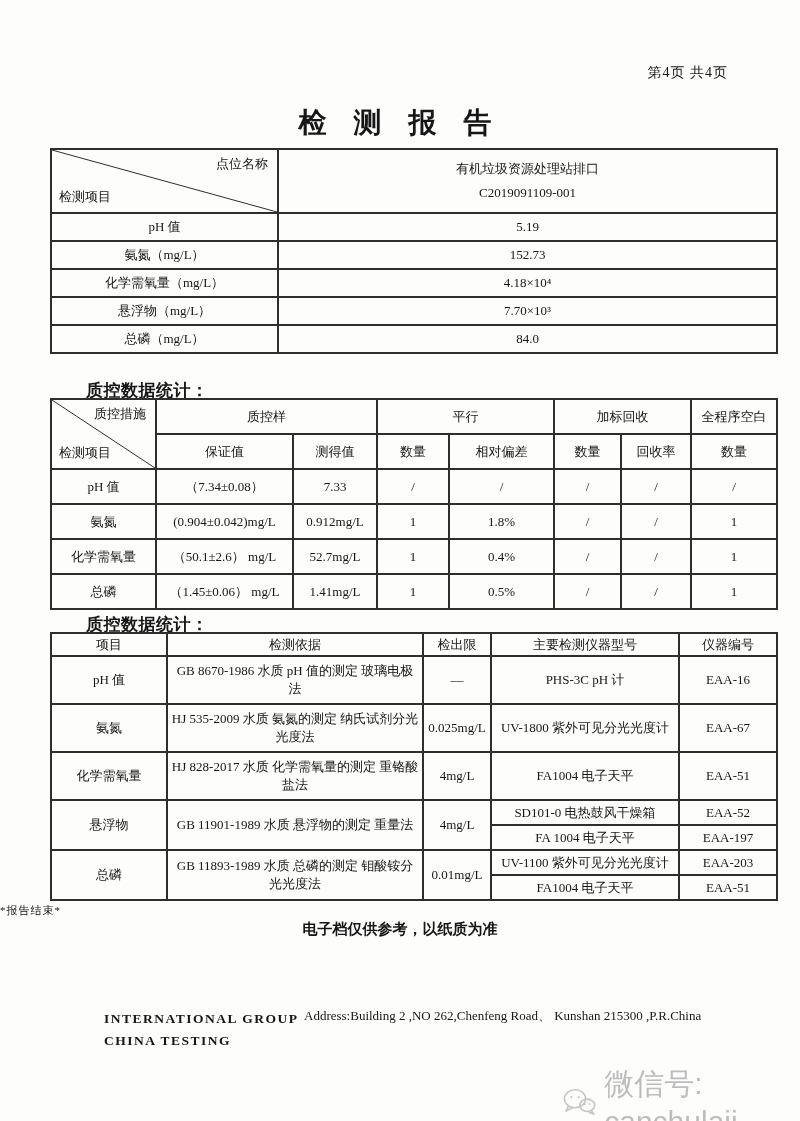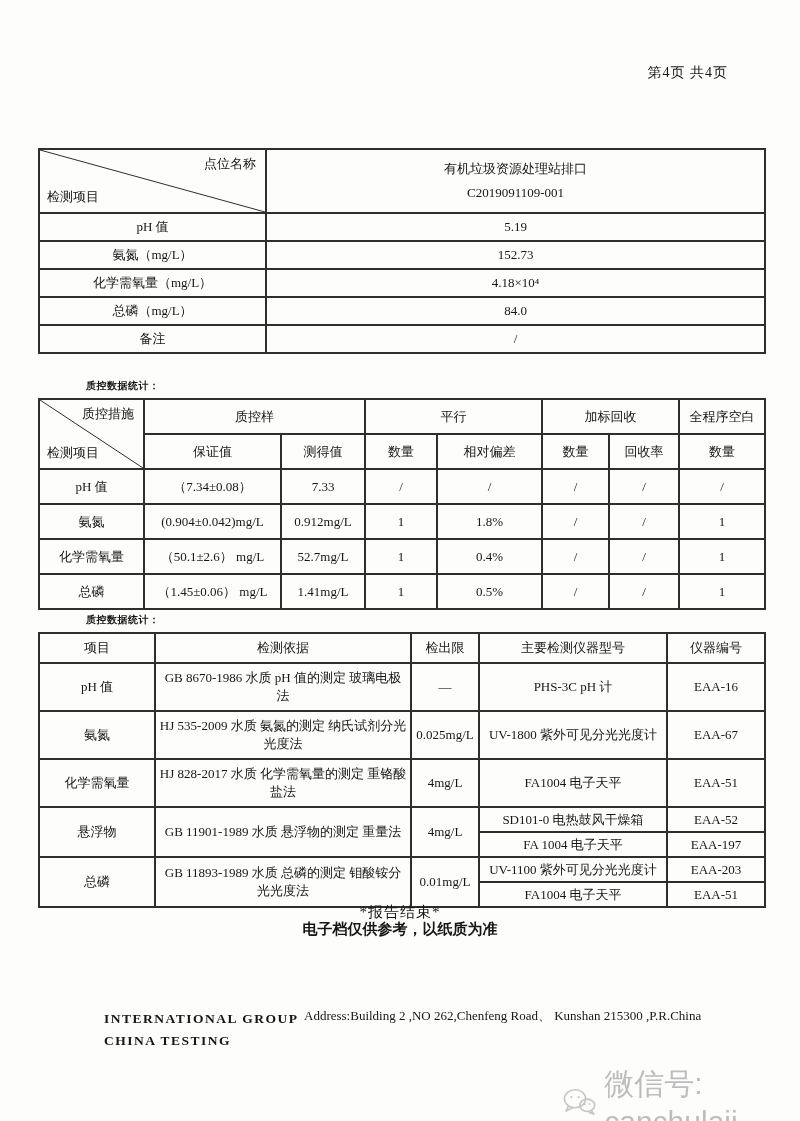--- a/index.html
+++ b/index.html
@@ -6,71 +6,72 @@
   .page{
     position:relative;width:800px;height:1121px;margin:0 auto;
     background:#fdfdfc;color:#161616;overflow:hidden;
     font-family:"Liberation Serif","DejaVu Serif",serif;
   }
   .page-num{position:absolute;top:64px;right:72px;font-size:14px;letter-spacing:1px;}
   .report-title{
     position:absolute;top:104px;left:0;width:100%;text-align:center;
     font-size:28px;font-weight:bold;letter-spacing:10px;
   }
-  table{border-collapse:collapse;table-layout:fixed;}
+  table{border-collapse:collapse;table-layout:fixed;margin-left:12px;}
   td,th{
     border:2px solid #2e2e2e;font-weight:normal;font-size:13px;
     text-align:center;vertical-align:middle;padding:0 3px;overflow:hidden;
   }
   .tbl{position:absolute;left:38px;width:726px;}
   .t1{top:148px;}
   .t2{top:398px;}
   .t3{top:632px;}
   .section-title{
-    position:absolute;left:86px;font-size:10px;font-weight:bold;
+    position:absolute;left:86px;font-size:17px;font-weight:bold;
     font-family:"Liberation Sans","DejaVu Sans",sans-serif;letter-spacing:0.5px;
   }
   .st1{top:379px;}
   .st2{top:613px;}
   .diag{position:relative;}
   .diag svg{position:absolute;left:0;top:0;width:100%;height:100%;display:block;}
   .diag-top{position:absolute;top:5px;right:9px;font-size:13px;}
   .diag-bottom{position:absolute;bottom:6px;left:7px;font-size:13px;}
   .sample-cell div{line-height:1.85;}
   .nowrap{white-space:nowrap;}
-  .end-marker{position:absolute;top:903px;left:0;width:100%;text-align:center;font-size:15px;letter-spacing:1px;}
+  .end-marker{position:absolute;top:903px;left:0;width:100%;text-align:left;font-size:11px;letter-spacing:1px;}
   .notice{
     position:absolute;top:920px;left:0;width:100%;text-align:center;
     font-size:15px;font-weight:bold;font-family:"Liberation Sans","DejaVu Sans",sans-serif;
   }
   .brand{
     position:absolute;left:104px;top:1008px;font-weight:bold;font-size:13.5px;
     letter-spacing:1.5px;line-height:1.6;font-family:"Liberation Serif",serif;
   }
   .addr-block{position:absolute;left:304px;top:1006px;width:420px;font-size:13px;}
   .addr-line{line-height:1.55;}
   .web-line{position:relative;height:24px;line-height:24px;}
   .web-label{position:absolute;left:0;top:0;}
   .logo{position:absolute;left:156px;top:2px;width:22px;height:22px;}
   .hotline-label{position:absolute;left:268px;top:0;}
   .hotline-number{position:absolute;left:322px;top:-2px;font-weight:bold;font-size:15.5px;letter-spacing:0.5px;}
   .watermark{
     position:absolute;top:1064px;left:562px;display:flex;align-items:center;gap:8px;
     color:#bdbdbd;font-size:30px;font-family:"Liberation Sans","DejaVu Sans",sans-serif;
   }
   .h64{height:64px;} .h28{height:28px;} .h34{height:34px;} .h35{height:35px;}
-  .h30{height:30px;} .h48{height:48px;} .h24{height:24px;}
+  .h30{height:23px;} .h48{height:48px;} .h24{height:24px;}
 </style>
 </head>
 <body>
 
 <div class="page">
 
   <div class="page-num">第4页 共4页</div>
 
+  <div class="report-title">检 测 报 告</div>
 
   <table class="tbl t1">
     <colgroup>
         <col style="width:227px">
         <col style="width:499px">
       </colgroup>
     <tbody>
         <tr class="h64">
       <td class="diag">
         <svg viewBox="0 0 100 100" preserveAspectRatio="none">
@@ -90,26 +91,26 @@
     </tr>
     <tr class="h28">
       <td>氨氮（mg/L）</td>
       <td>152.73</td>
     </tr>
     <tr class="h28">
       <td>化学需氧量（mg/L）</td>
       <td>4.18×10⁴</td>
     </tr>
     <tr class="h28">
+      <td>悬浮物（mg/L）</td>
+      <td>7.70×10³</td>
+    </tr>
+    <tr class="h28">
       <td>总磷（mg/L）</td>
       <td>84.0</td>
-    </tr>
-    <tr class="h28">
-      <td>备注</td>
-      <td>/</td>
     </tr>
   </tbody>
     </table>
 
   <div class="section-title st1">质控数据统计：</div>
 
   <table class="tbl t2">
     <colgroup>
       <col style="width:105px">
         <col style="width:137px">

